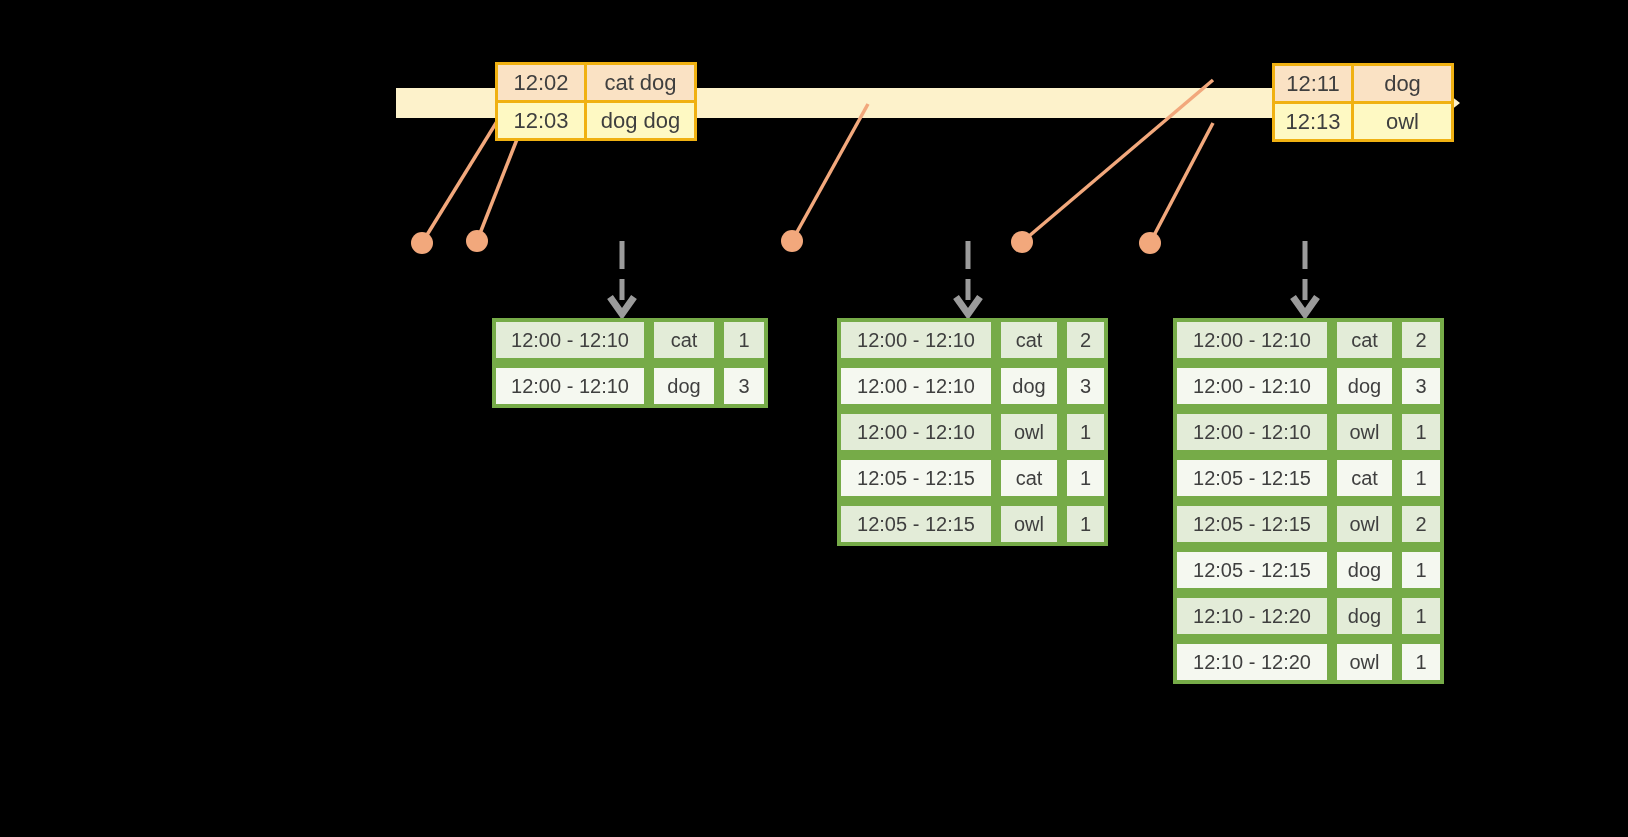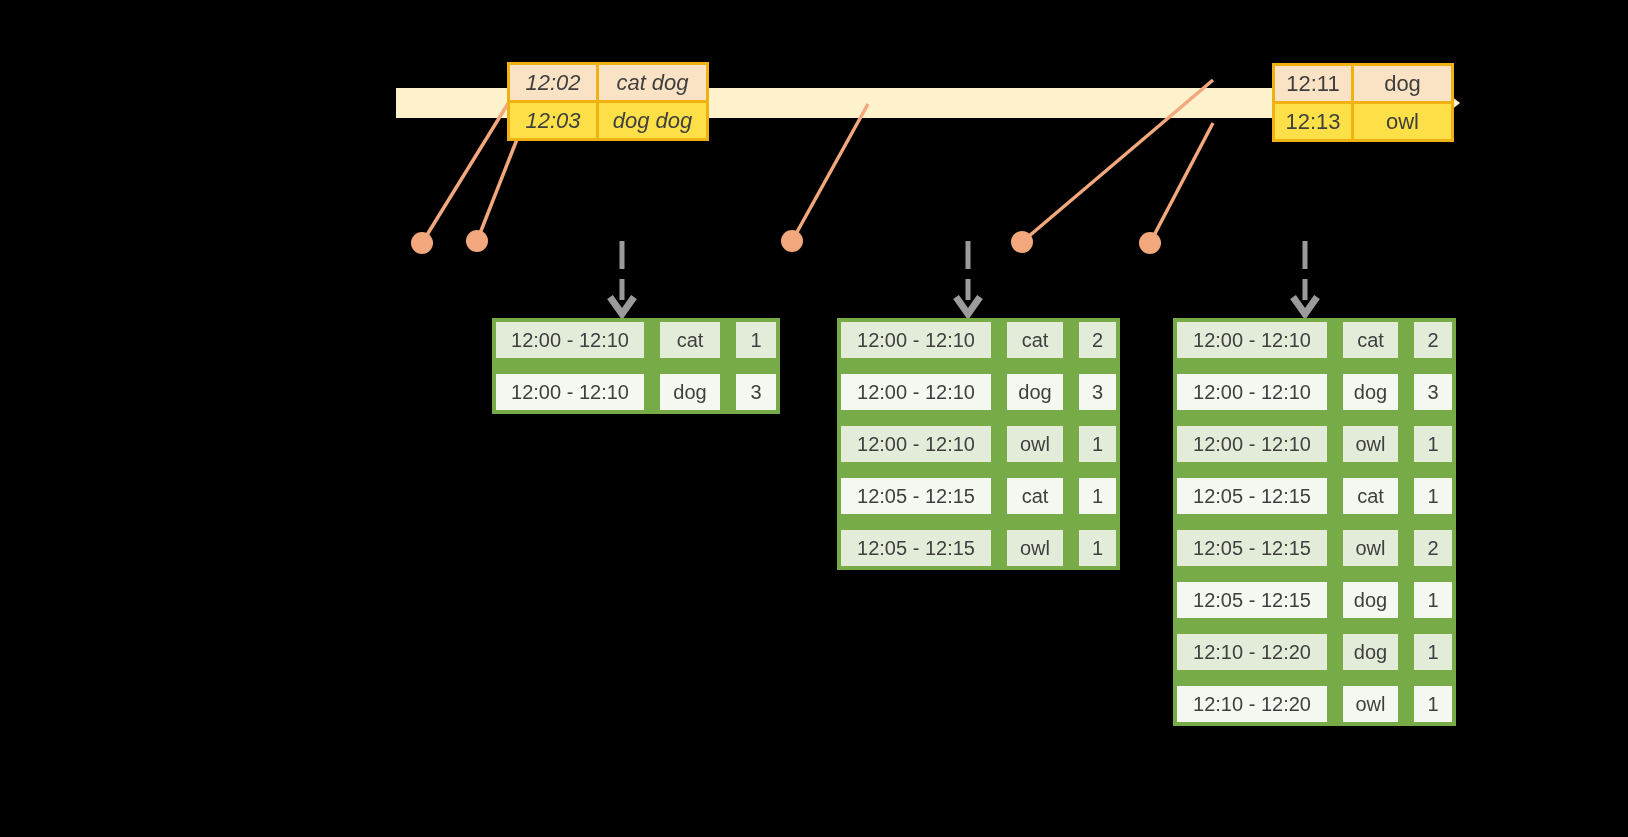--- a/index.html
+++ b/index.html
@@ -30,35 +30,35 @@
     align-items: center;
     justify-content: center;
     font-size: 22px;
     color: #3F3F3F;
     white-space: nowrap;
   }
   
   .rtable {
     position: absolute;
     display: grid;
-    gap: 16px;
+    gap: 10px;
     padding: 4px;
     background: #76AB48;
     z-index: 2;
   }
   .rtable .cell {
     display: flex;
     align-items: center;
     justify-content: center;
     font-size: 20px;
     color: #3F3F3F;
     white-space: nowrap;
   }
   .bg-peach { background: #FAE2C4; }
-  .bg-cream { background: #fde047; }
+  .bg-cream { background: #fef9c3; }
   .bg-g { background: #E3ECD8; }
   .bg-w { background: #F5F8F0; }
 </style>
 </head>
 <body>
 
 <div class="canvas">
 
   <svg class="overlay" width="1628" height="837" viewBox="0 0 1628 837">
 
@@ -84,21 +84,21 @@
     <g>
       <line x1="968" y1="241" x2="968" y2="300" stroke="#9B9B9B" stroke-width="5" stroke-dasharray="28 10"></line>
       <polyline points="956,297 968,314 980,297" fill="none" stroke="#9B9B9B" stroke-width="7"></polyline>
     </g>
     <g>
       <line x1="1305" y1="241" x2="1305" y2="300" stroke="#9B9B9B" stroke-width="5" stroke-dasharray="28 10"></line>
       <polyline points="1293,297 1305,314 1317,297" fill="none" stroke="#9B9B9B" stroke-width="7"></polyline>
     </g>
   </svg>
 
-  <div class="etable" style="left:507px; top:62px; grid-template-columns:86px 107px; grid-auto-rows:35px;font-style:italic;">
+  <div class="etable" style="left:495px; top:62px; grid-template-columns:86px 107px; grid-auto-rows:35px;">
     <div class="cell bg-peach">12:02</div>
     <div class="cell bg-peach">cat dog</div>
     <div class="cell bg-cream">12:03</div>
     <div class="cell bg-cream">dog dog</div>
   </div>
 
 
   <div class="etable" style="left:1272px; top:63px; grid-template-columns:76px 97px; grid-auto-rows:35px;">
     <div class="cell bg-peach">12:11</div>
     <div class="cell bg-peach">dog</div>

